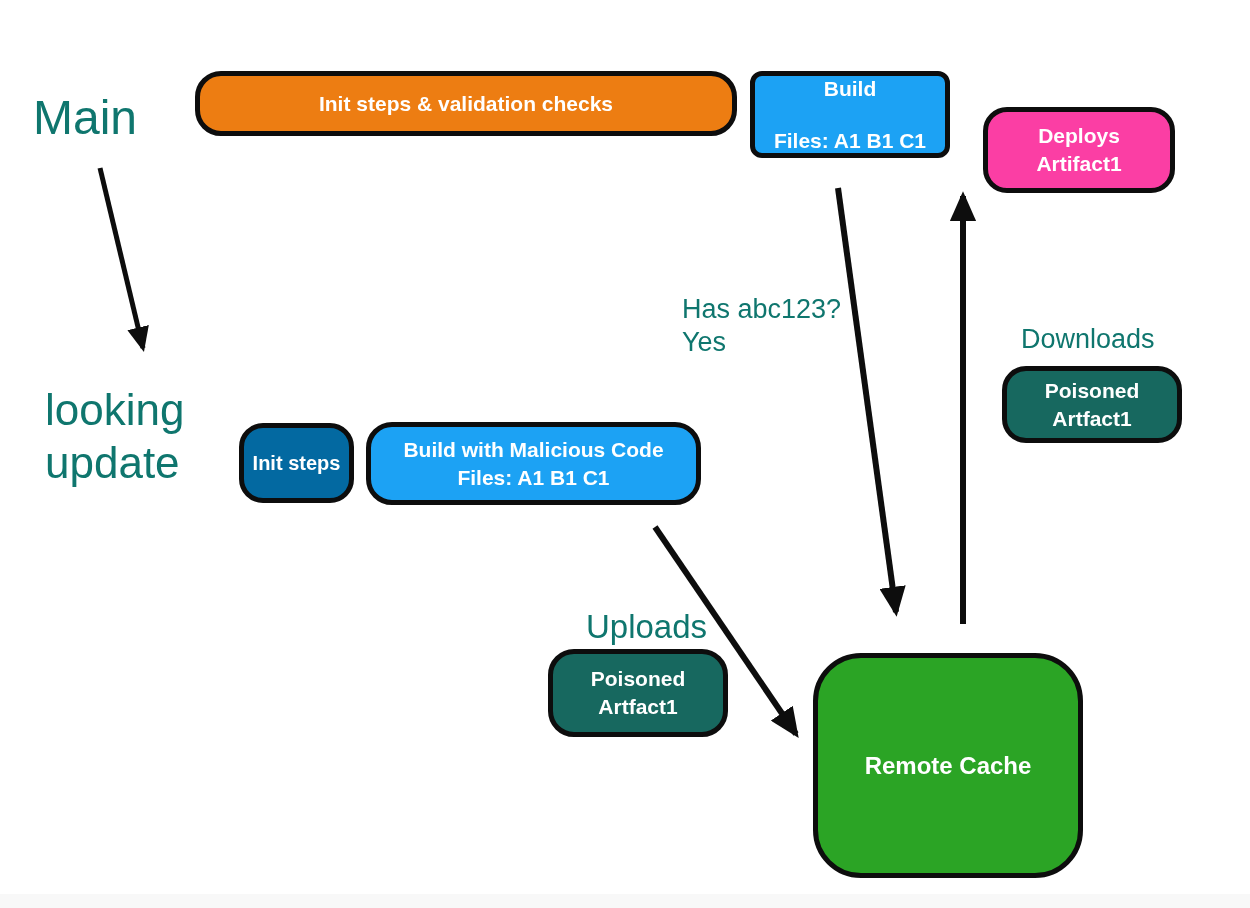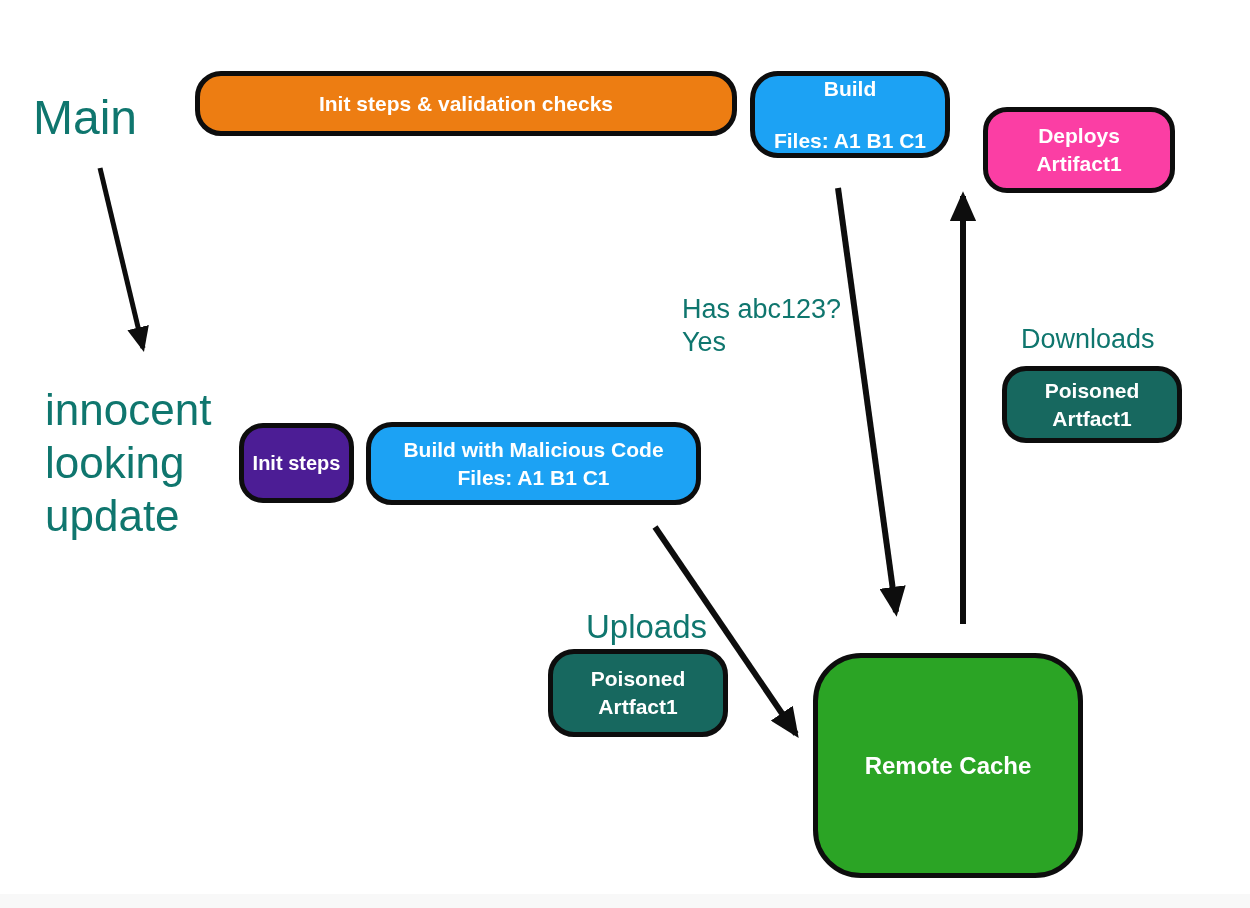--- a/index.html
+++ b/index.html
@@ -37,21 +37,21 @@
     text-align: center;
     line-height: 28px;
     font-size: 21px;
   }
   .free-label {
     position: absolute;
     color: #0f766e;
     white-space: nowrap;
   }
   #node-init-validation { left:195px; top:71px;  width:542px; height:65px; border-radius:26px; }
-  #node-build-main      { left:750px; top:71px;  width:200px; height:87px; border-radius:28px;gap:24px; }
+  #node-build-main      { left:750px; top:71px;  width:200px; height:87px; border-radius:12px;gap:24px; }
   #node-deploys         { left:983px; top:71px;  width:192px; height:86px; border-radius:24px; }
   #node-init-steps      { left:239px; top:423px; width:115px; height:80px; border-radius:24px; font-size:20px; }
   #node-build-malicious { left:366px; top:422px; width:335px; height:83px; border-radius:26px; }
   #node-poisoned-dl     { left:1002px; top:366px; width:180px; height:77px; border-radius:24px; }
   #node-poisoned-ul     { left:548px;  top:649px; width:180px; height:88px; border-radius:26px; }
   #node-remote-cache    { left:813px;  top:653px; width:270px; height:225px; border-radius:48px; font-size:24px; line-height:40px; }
 
   #label-main      { left:33px;   top:90px;  font-size:48px; }
   #label-innocent  { left:45px;   top:383px; font-size:44px; line-height:53px; }
   #label-has       { left:682px;  top:293px; font-size:27px; line-height:33px; }
@@ -78,21 +78,20 @@
     </defs>
     <line x1="100" y1="168" x2="143" y2="348" stroke="#0d0d0d" stroke-width="5" marker-end="url(#ah)"></line>
     <line x1="838" y1="188" x2="896" y2="612" stroke="#0d0d0d" stroke-width="6" marker-end="url(#ah)"></line>
     <line x1="963" y1="624" x2="963" y2="196" stroke="#0d0d0d" stroke-width="6" marker-end="url(#ah)"></line>
     <line x1="655" y1="527" x2="796" y2="734" stroke="#0d0d0d" stroke-width="6" marker-end="url(#ah)"></line>
   </svg>
 
   <div class="free-label" id="label-main">Main</div>
 
   <div class="free-label" id="label-innocent">
-    <div>innocent</div>
     <div>looking</div>
     <div>update</div>
   </div>
 
   <div class="free-label" id="label-has">
     <div>Has abc123?</div>
     <div>Yes</div>
   </div>
 
   <div class="free-label" id="label-downloads">Downloads</div>
@@ -106,21 +105,21 @@
   <div class="node" id="node-build-main" style="background-color: rgb(28, 162, 244);">
     <span>Build</span>
     <span>Files: A1 B1 C1</span>
   </div>
 
   <div class="node" id="node-deploys" style="background-color: rgb(251, 62, 164); margin-top: 36px;">
     <span>Deploys</span>
     <span>Artifact1</span>
   </div>
 
-  <div class="node" id="node-init-steps" style="background-color: #4c1d95;">
+  <div class="node" id="node-init-steps" style="background-color: #0369a1;">
     <span>Init steps</span>
   </div>
 
   <div class="node" id="node-build-malicious" style="background-color: rgb(28, 162, 244);">
     <span>Build with Malicious Code</span>
     <span>Files: A1 B1 C1</span>
   </div>
 
   <div class="node" id="node-poisoned-dl" style="background-color: rgb(23, 104, 95);">
     <span>Poisoned</span>

